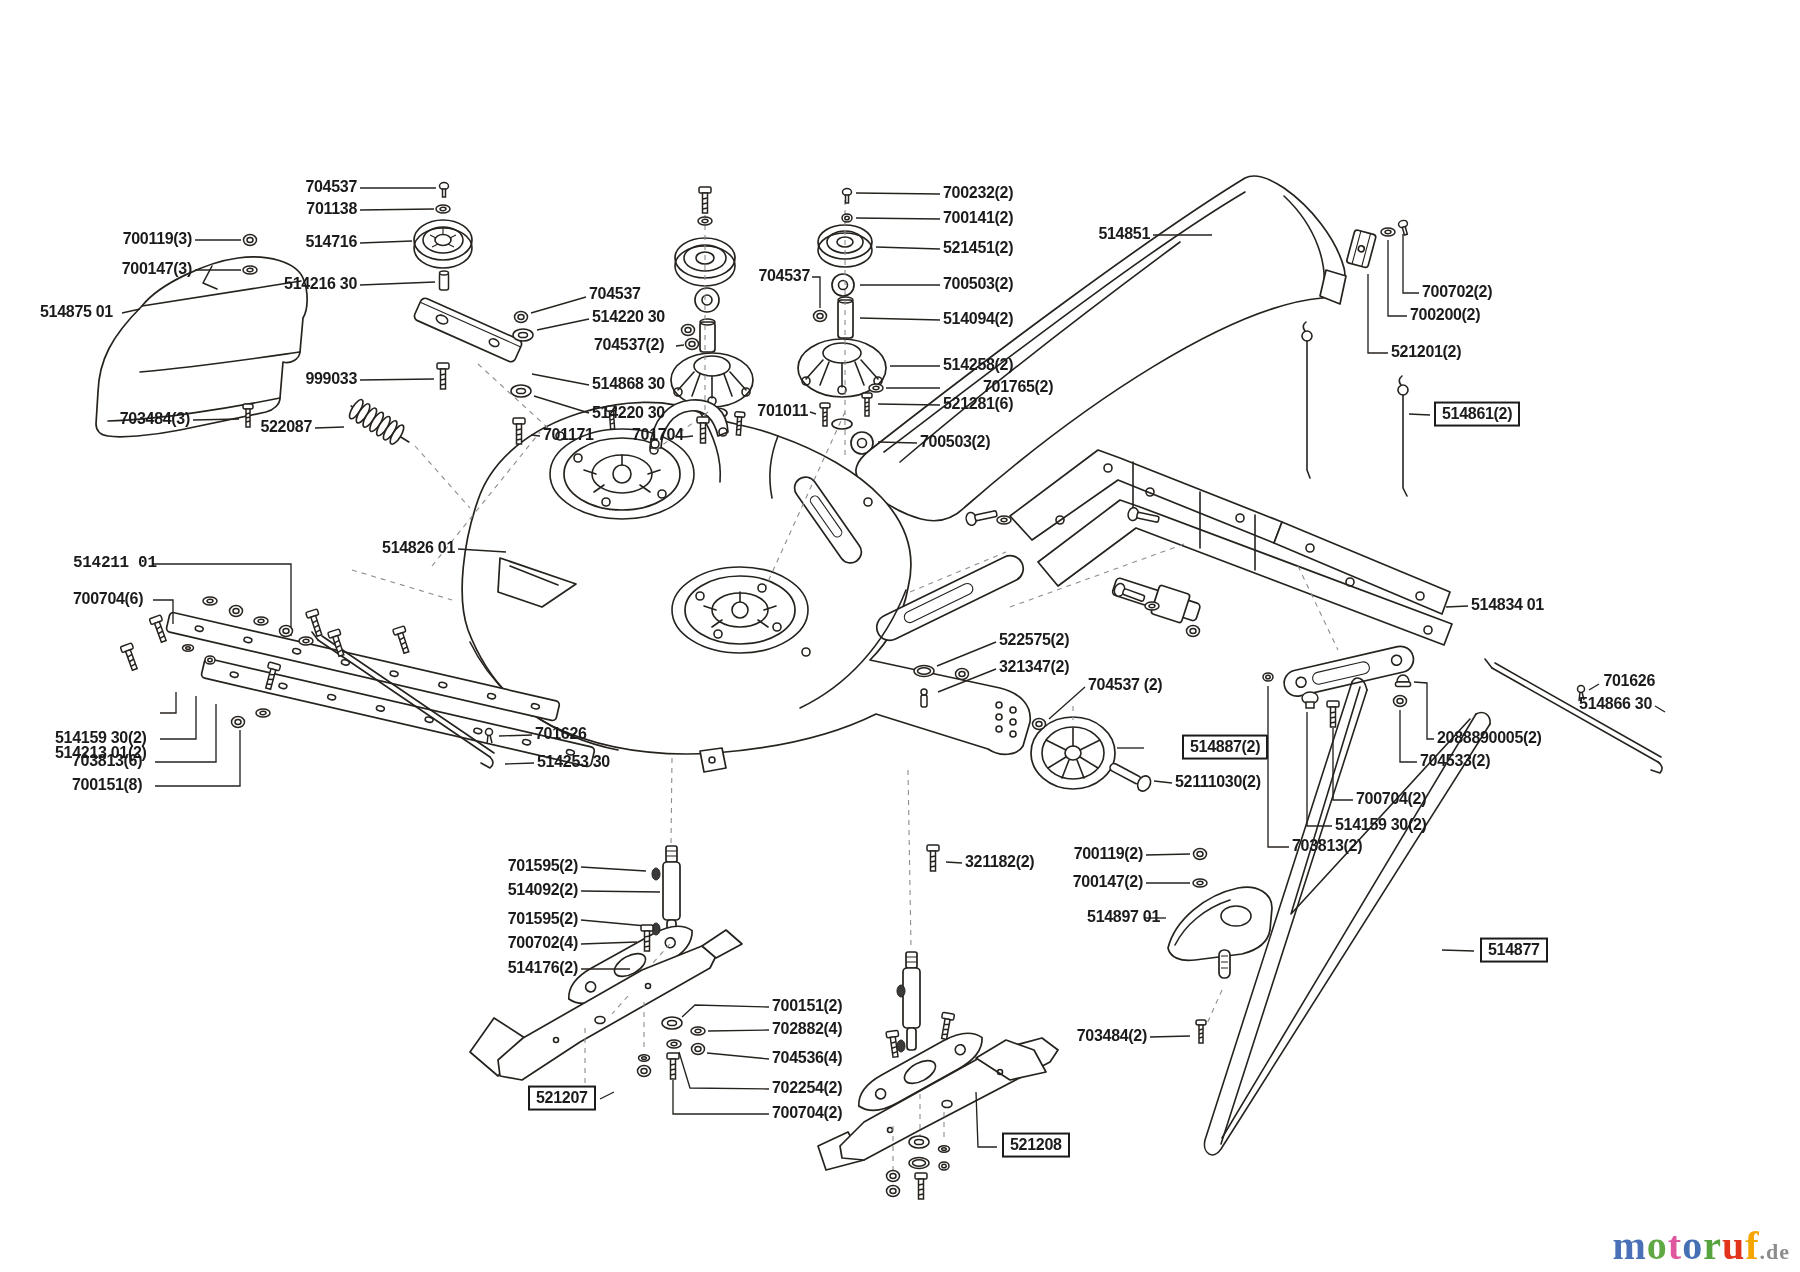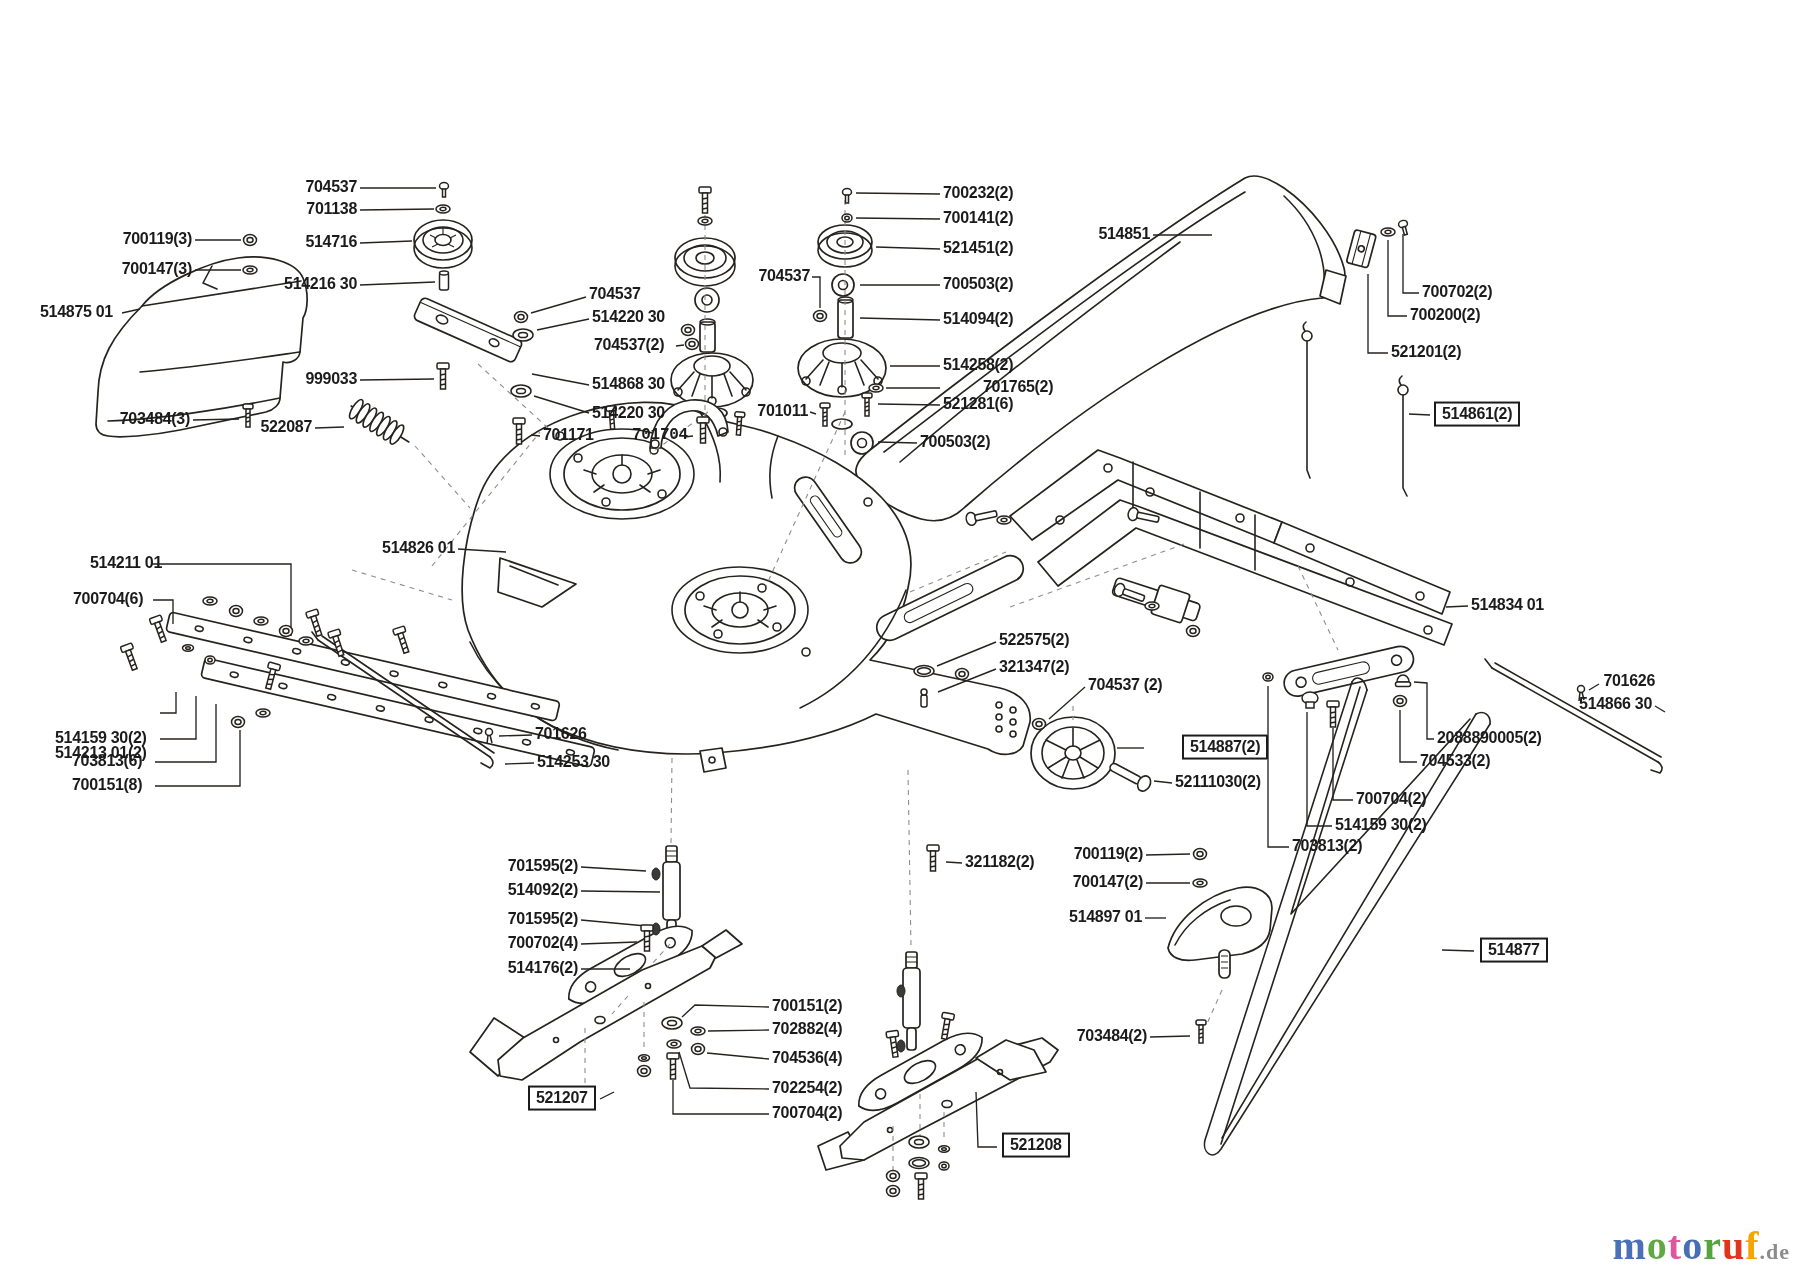--- a/index.html
+++ b/index.html
@@ -783,21 +783,21 @@
       <div class="plabel" style="left: 40px; top: 313px;">514875 01</div>
       <div class="plabel" style="right: 1443px; top: 380px;">999033</div>
       <div class="plabel" style="right: 1610px; top: 420px;">703484(3)</div>
       <div class="plabel" style="right: 1488px; top: 428px;">522087</div>
       <div class="plabel" style="left: 589px; top: 295px;">704537</div>
       <div class="plabel" style="left: 592px; top: 318px;">514220 30</div>
       <div class="plabel" style="left: 594px; top: 346px;">704537(2)</div>
       <div class="plabel" style="left: 592px; top: 385px;">514868 30</div>
       <div class="plabel" style="left: 592px; top: 414px;">514220 30</div>
       <div class="plabel" style="left: 543px; top: 436px;">701171</div>
-      <div class="plabel" style="left: 632px; top: 436px; font-family: Liberation Mono, monospace;">701704</div>
+      <div class="plabel" style="left: 632px; top: 436px;">701704</div>
       <div class="plabel" style="left: 943px; top: 194px;">700232(2)</div>
       <div class="plabel" style="left: 943px; top: 219px;">700141(2)</div>
       <div class="plabel" style="left: 943px; top: 249px;">521451(2)</div>
       <div class="plabel" style="left: 943px; top: 285px;">700503(2)</div>
       <div class="plabel" style="left: 943px; top: 320px;">514094(2)</div>
       <div class="plabel" style="left: 943px; top: 366px;">514258(2)</div>
       <div class="plabel" style="left: 943px; top: 388px; margin-left: 40px;">701765(2)</div>
       <div class="plabel" style="left: 943px; top: 405px;">521281(6)</div>
       <div class="plabel" style="left: 920px; top: 443px;">700503(2)</div>
       <div class="plabel" style="right: 990px; top: 277px;">704537</div>
@@ -813,28 +813,28 @@
       <div class="plabel" style="left: 1437px; top: 739px;">2088890005(2)</div>
       <div class="plabel" style="left: 1420px; top: 762px;">704533(2)</div>
       <div class="plabel" style="left: 1356px; top: 800px;">700704(2)</div>
       <div class="plabel" style="left: 1335px; top: 826px;">514159 30(2)</div>
       <div class="plabel" style="left: 1292px; top: 847px;">703813(2)</div>
       <div class="plabel boxed" style="left: 1150px; top: 748px; margin-left: 32px;">514887(2)</div>
       <div class="plabel" style="left: 1175px; top: 783px;">52111030(2)</div>
       <div class="plabel" style="left: 965px; top: 863px;">321182(2)</div>
       <div class="plabel" style="right: 657px; top: 855px;">700119(2)</div>
       <div class="plabel" style="right: 657px; top: 883px;">700147(2)</div>
-      <div class="plabel" style="right: 658px; top: 918px;">514897 01</div>
+      <div class="plabel" style="right: 640px; top: 918px;">514897 01</div>
       <div class="plabel" style="right: 653px; top: 1037px;">703484(2)</div>
       <div class="plabel boxed" style="left: 1480px; top: 951px;">514877</div>
       <div class="plabel" style="right: 1345px; top: 549px;">514826 01</div>
       <div class="plabel" style="left: 999px; top: 641px;">522575(2)</div>
       <div class="plabel" style="left: 999px; top: 668px;">321347(2)</div>
       <div class="plabel" style="left: 1088px; top: 686px;">704537 (2)</div>
-      <div class="plabel" style="left: 90px; top: 564px;">514211 01</div>
+      <div class="plabel" style="left: 73px; top: 564px; font-family: Liberation Mono, monospace;">514211 01</div>
       <div class="plabel" style="left: 73px; top: 600px; text-align: right;">700704(6)</div>
       <div class="plabel" style="left: 55px; top: 754px;">514213 01(2)</div>
       <div class="plabel" style="left: 55px; top: 739px;">514159 30(2)</div>
       <div class="plabel" style="left: 72px; top: 762px;">703813(6)</div>
       <div class="plabel" style="left: 72px; top: 786px;">700151(8)</div>
       <div class="plabel" style="left: 535px; top: 735px;">701626</div>
       <div class="plabel" style="left: 537px; top: 763px;">514253 30</div>
       <div class="plabel" style="right: 1222px; top: 867px;">701595(2)</div>
       <div class="plabel" style="right: 1222px; top: 891px;">514092(2)</div>
       <div class="plabel" style="right: 1222px; top: 920px;">701595(2)</div>

